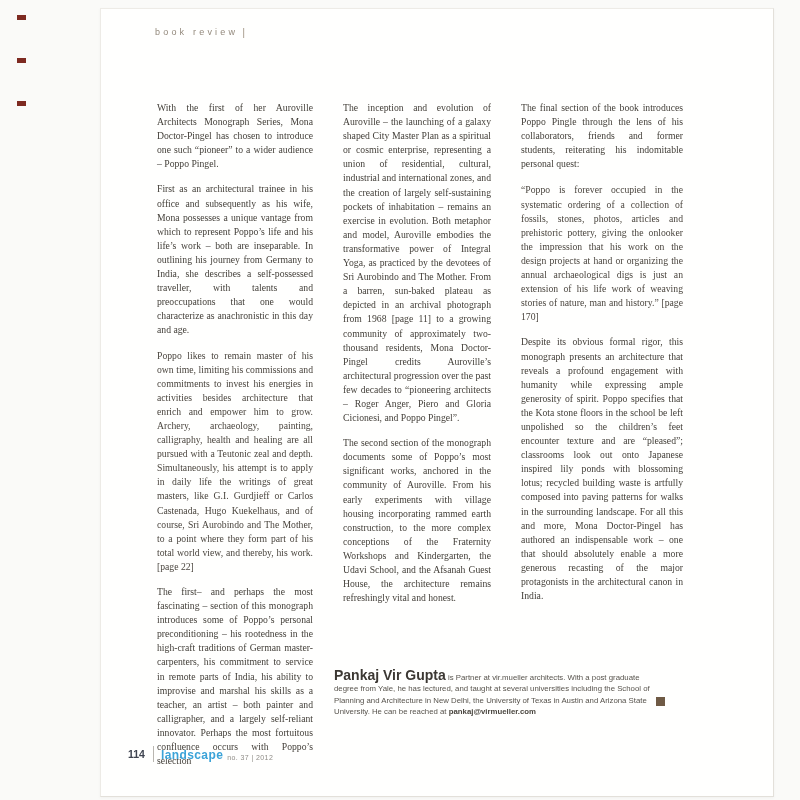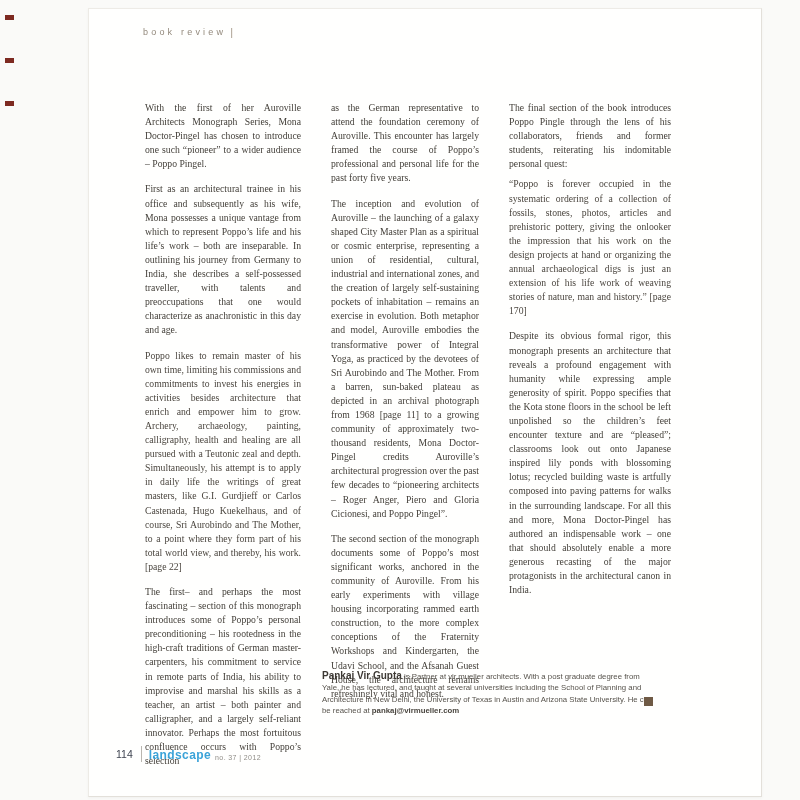--- a/index.html
+++ b/index.html
@@ -3,21 +3,21 @@
 <meta charset="utf-8">
 <style>
   html,body{margin:0;padding:0;}
   body{
     width:800px;height:800px;
     background:#fafaf8;
     font-family:"Liberation Serif", serif;
     position:relative;
     overflow:hidden;
   }
-  .stage{position:absolute;left:0;top:0;width:636px;height:800px;}
+  .stage{position:absolute;left:12px;top:0;width:636px;height:800px;}
 
   
   .sheet{
     position:absolute;left:88px;top:8px;width:672px;height:787px;
     background:#fffffe;
     border:1px solid #edebe6;
     border-right-color:#e3e0da;
     border-bottom-color:#e3e0da;
     box-shadow:0 1px 3px rgba(0,0,0,0.04);
   }
@@ -48,45 +48,45 @@
     grid-template-columns:156px 148px 162px;
     column-gap:30px;
   }
   .para{
     margin:0 0 11px 0;
     font-size:9.7px;line-height:14.1px;
     color:#44403a;
     text-align:justify;
   }
   .para.italic{color:#4a453e;}
-  .para.tight{margin-bottom:6px;}
+  .para.tight{margin-bottom:12px;}
 
   
   .bio{
     position:absolute;left:322px;top:670px;width:331px;
     font-family:"Liberation Sans", sans-serif;
     font-size:7.8px;line-height:11.4px;
     color:#57534c;
     text-align:left;
   }
-  .bio .name{font-weight:bold;font-size:10px;color:#3c3833;}
+  .bio .name{font-weight:bold;font-size:14px;color:#3c3833;}
   .bio .email{font-weight:bold;color:#4a463f;}
   .end-marker{
     position:absolute;left:644px;top:697px;width:9px;height:9px;
     background:#6f5a45;
   }
 
   
   .folio{
     position:absolute;left:116px;top:746px;
     display:flex;align-items:flex-start;
     font-family:"Liberation Sans", sans-serif;
   }
   .folio .num{
-    font-weight:normal;font-size:10.5px;color:#3f4450;
+    font-weight:bold;font-size:10.5px;color:#3f4450;
     padding-top:2px;
   }
   .folio .rule{
     width:1px;height:16px;background:#b9b6b0;margin:0 7px 0 8px;
   }
   .folio .journal{
     font-weight:bold;font-size:12px;letter-spacing:0.4px;
     color:#3ba3d8;padding-top:2px;
   }
   .folio .issue{
@@ -113,21 +113,20 @@
   <div class="cols">
 
     <div class="col">
       <p class="para">With the first of her Auroville Architects Monograph Series, Mona Doctor-Pingel has chosen to introduce one such “pioneer” to a wider audience – Poppo Pingel.</p>
       <p class="para">First as an architectural trainee in his office and subsequently as his wife, Mona possesses a unique vantage from which to represent Poppo’s life and his life’s work – both are inseparable. In outlining his journey from Germany to India, she describes a self-possessed traveller, with talents and preoccupations that one would characterize as anachronistic in this day and age.</p>
       <p class="para italic">Poppo likes to remain master of his own time, limiting his commissions and commitments to invest his energies in activities besides architecture that enrich and empower him to grow. Archery, archaeology, painting, calligraphy, health and healing are all pursued with a Teutonic zeal and depth. Simultaneously, his attempt is to apply in daily life the writings of great masters, like G.I. Gurdjieff or Carlos Castenada, Hugo Kuekelhaus, and of course, Sri Aurobindo and The Mother, to a point where they form part of his total world view, and thereby, his work. [page 22]</p>
       <p class="para">The first– and perhaps the most fascinating – section of this monograph introduces some of Poppo’s personal preconditioning – his rootedness in the high-craft traditions of German master-carpenters, his commitment to service in remote parts of India, his ability to improvise and marshal his skills as a teacher, an artist – both painter and calligrapher, and a largely self-reliant innovator. Perhaps the most fortuitous confluence occurs with Poppo’s selection</p>
     </div>
 
     <div class="col">
-      <p class="para">as the German representative to attend the foundation ceremony of Auroville. This encounter has largely framed the course of Poppo’s professional and personal life for the past forty five years.</p>
       <p class="para">The inception and evolution of Auroville – the launching of a galaxy shaped City Master Plan as a spiritual or cosmic enterprise, representing a union of residential, cultural, industrial and international zones, and the creation of largely self-sustaining pockets of inhabitation – remains an exercise in evolution. Both metaphor and model, Auroville embodies the transformative power of Integral Yoga, as practiced by the devotees of Sri Aurobindo and The Mother. From a barren, sun-baked plateau as depicted in an archival photograph from 1968 [page 11] to a growing community of approximately two-thousand residents, Mona Doctor-Pingel credits Auroville’s architectural progression over the past few decades to “pioneering architects – Roger Anger, Piero and Gloria Cicionesi, and Poppo Pingel”.</p>
       <p class="para">The second section of the monograph documents some of Poppo’s most significant works, anchored in the community of Auroville. From his early experiments with village housing incorporating rammed earth construction, to the more complex conceptions of the Fraternity Workshops and Kindergarten, the Udavi School, and the Afsanah Guest House, the architecture remains refreshingly vital and honest.</p>
     </div>
 
     <div class="col">
       <p class="para tight">The final section of the book introduces Poppo Pingle through the lens of his collaborators, friends and former students, reiterating his indomitable personal quest:</p>
       <p class="para italic">“Poppo is forever occupied in the systematic ordering of a collection of fossils, stones, photos, articles and prehistoric pottery, giving the onlooker the impression that his work on the design projects at hand or organizing the annual archaeological digs is just an extension of his life work of weaving stories of nature, man and history.” [page 170]</p>
       <p class="para">Despite its obvious formal rigor, this monograph presents an architecture that reveals a profound engagement with humanity while expressing ample generosity of spirit. Poppo specifies that the Kota stone floors in the school be left unpolished so the children’s feet encounter texture and are “pleased”; classrooms look out onto Japanese inspired lily ponds with blossoming lotus; recycled building waste is artfully composed into paving patterns for walks in the surrounding landscape. For all this and more, Mona Doctor-Pingel has authored an indispensable work – one that should absolutely enable a more generous recasting of the major protagonists in the architectural canon in India.</p>
     </div>
 

